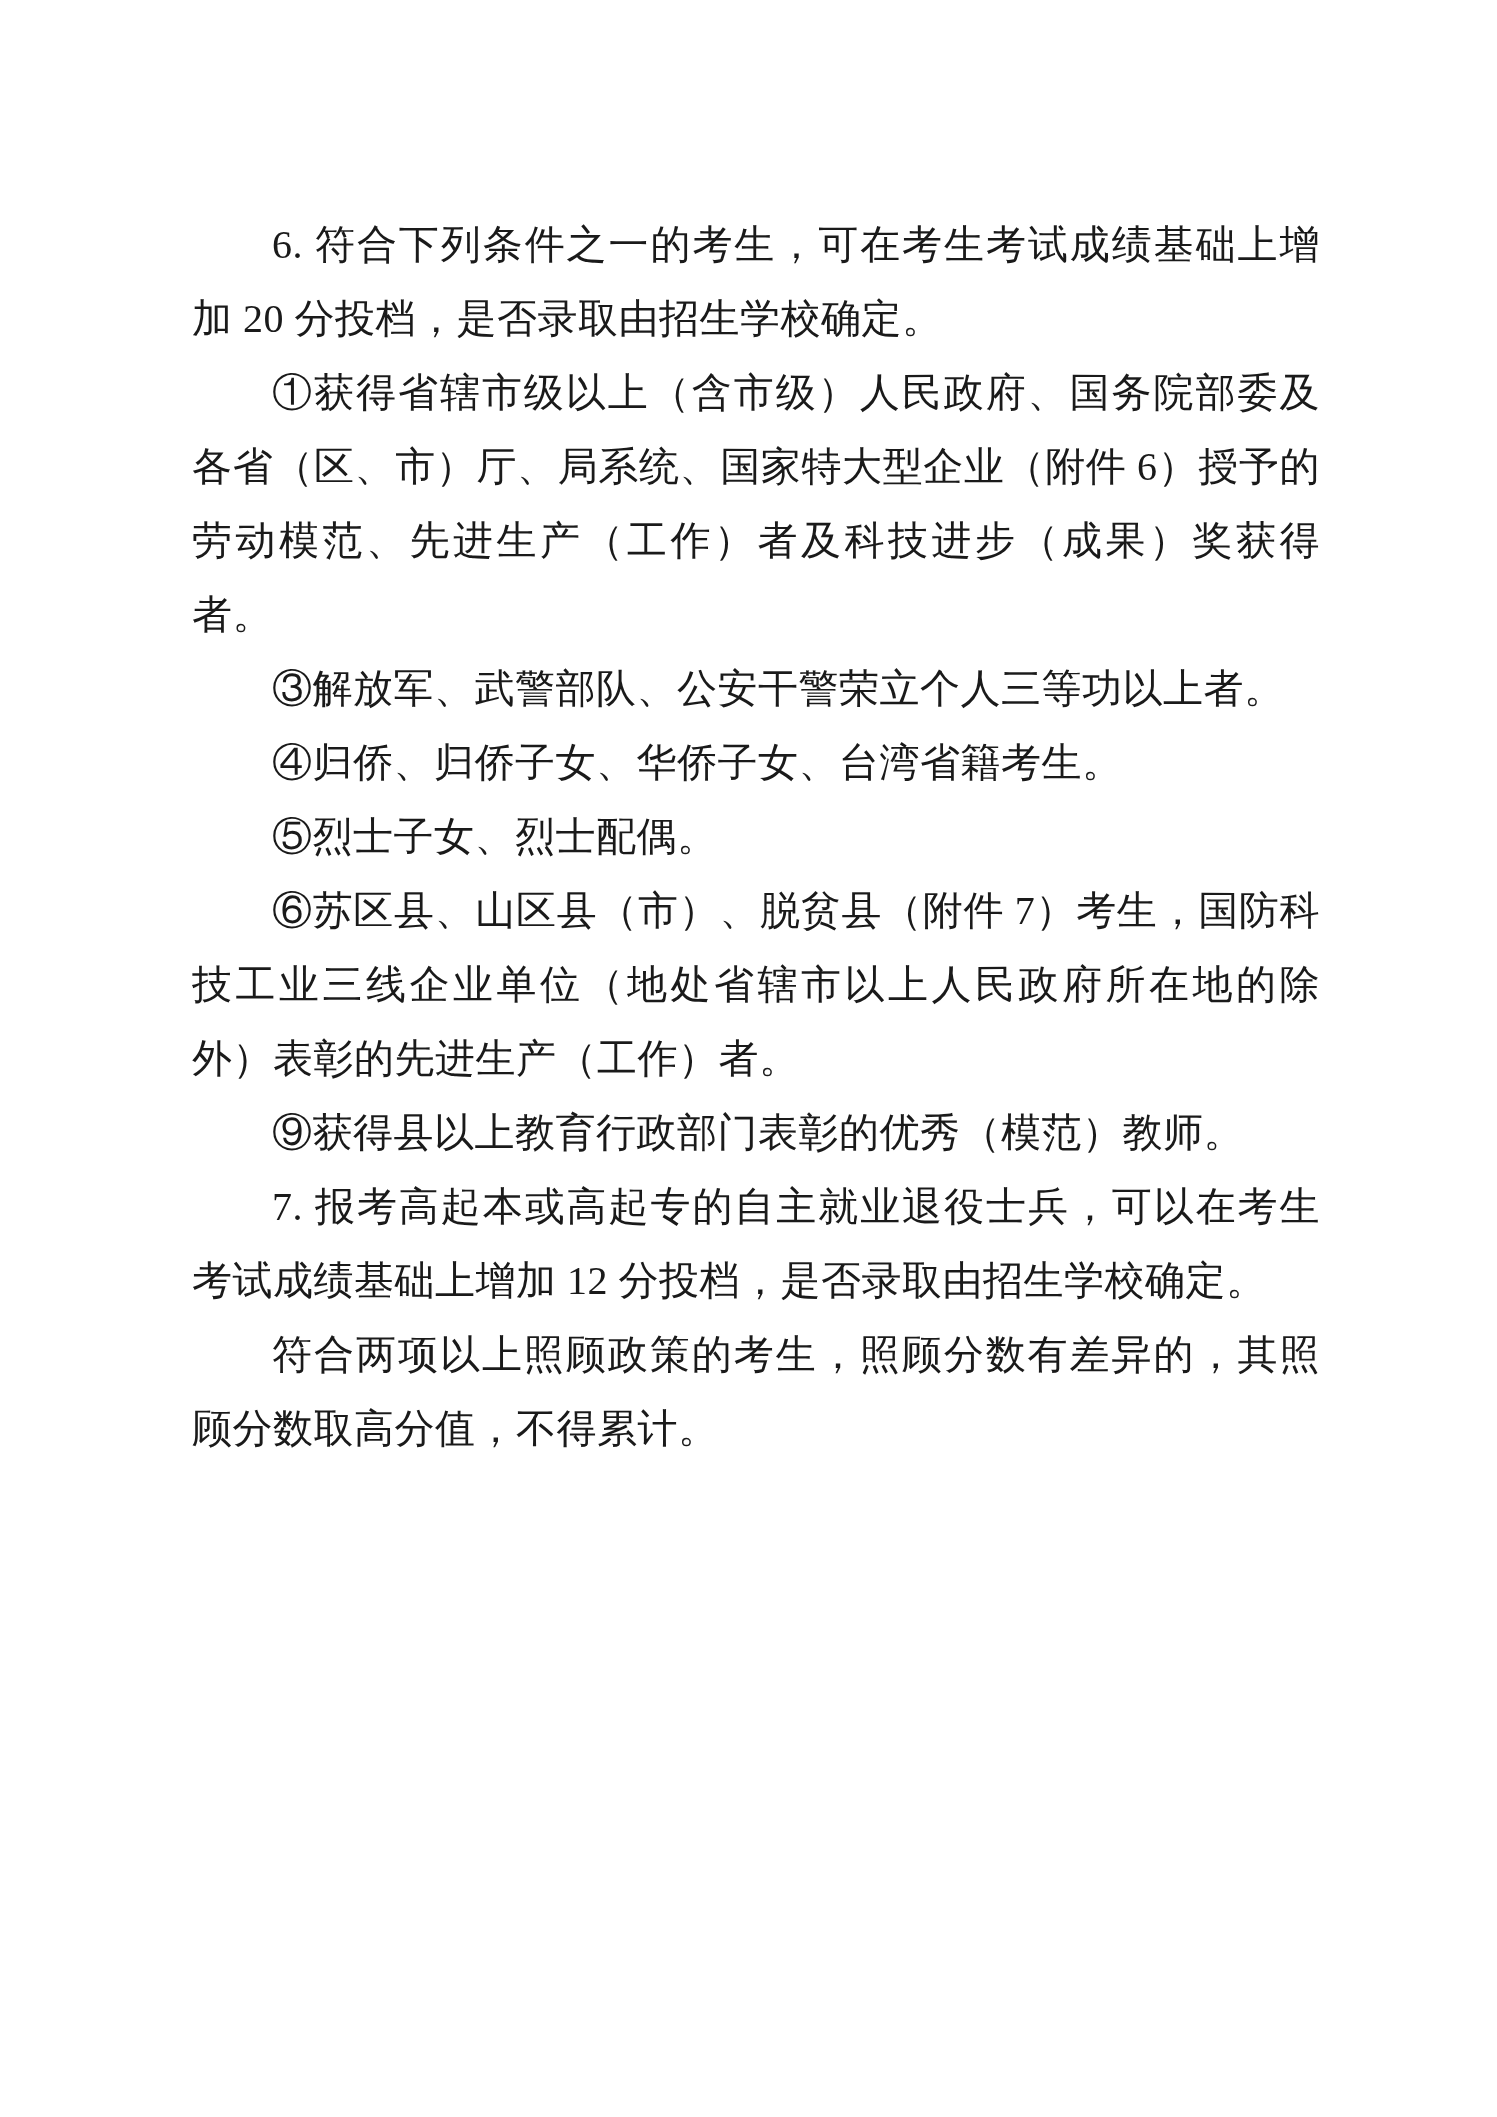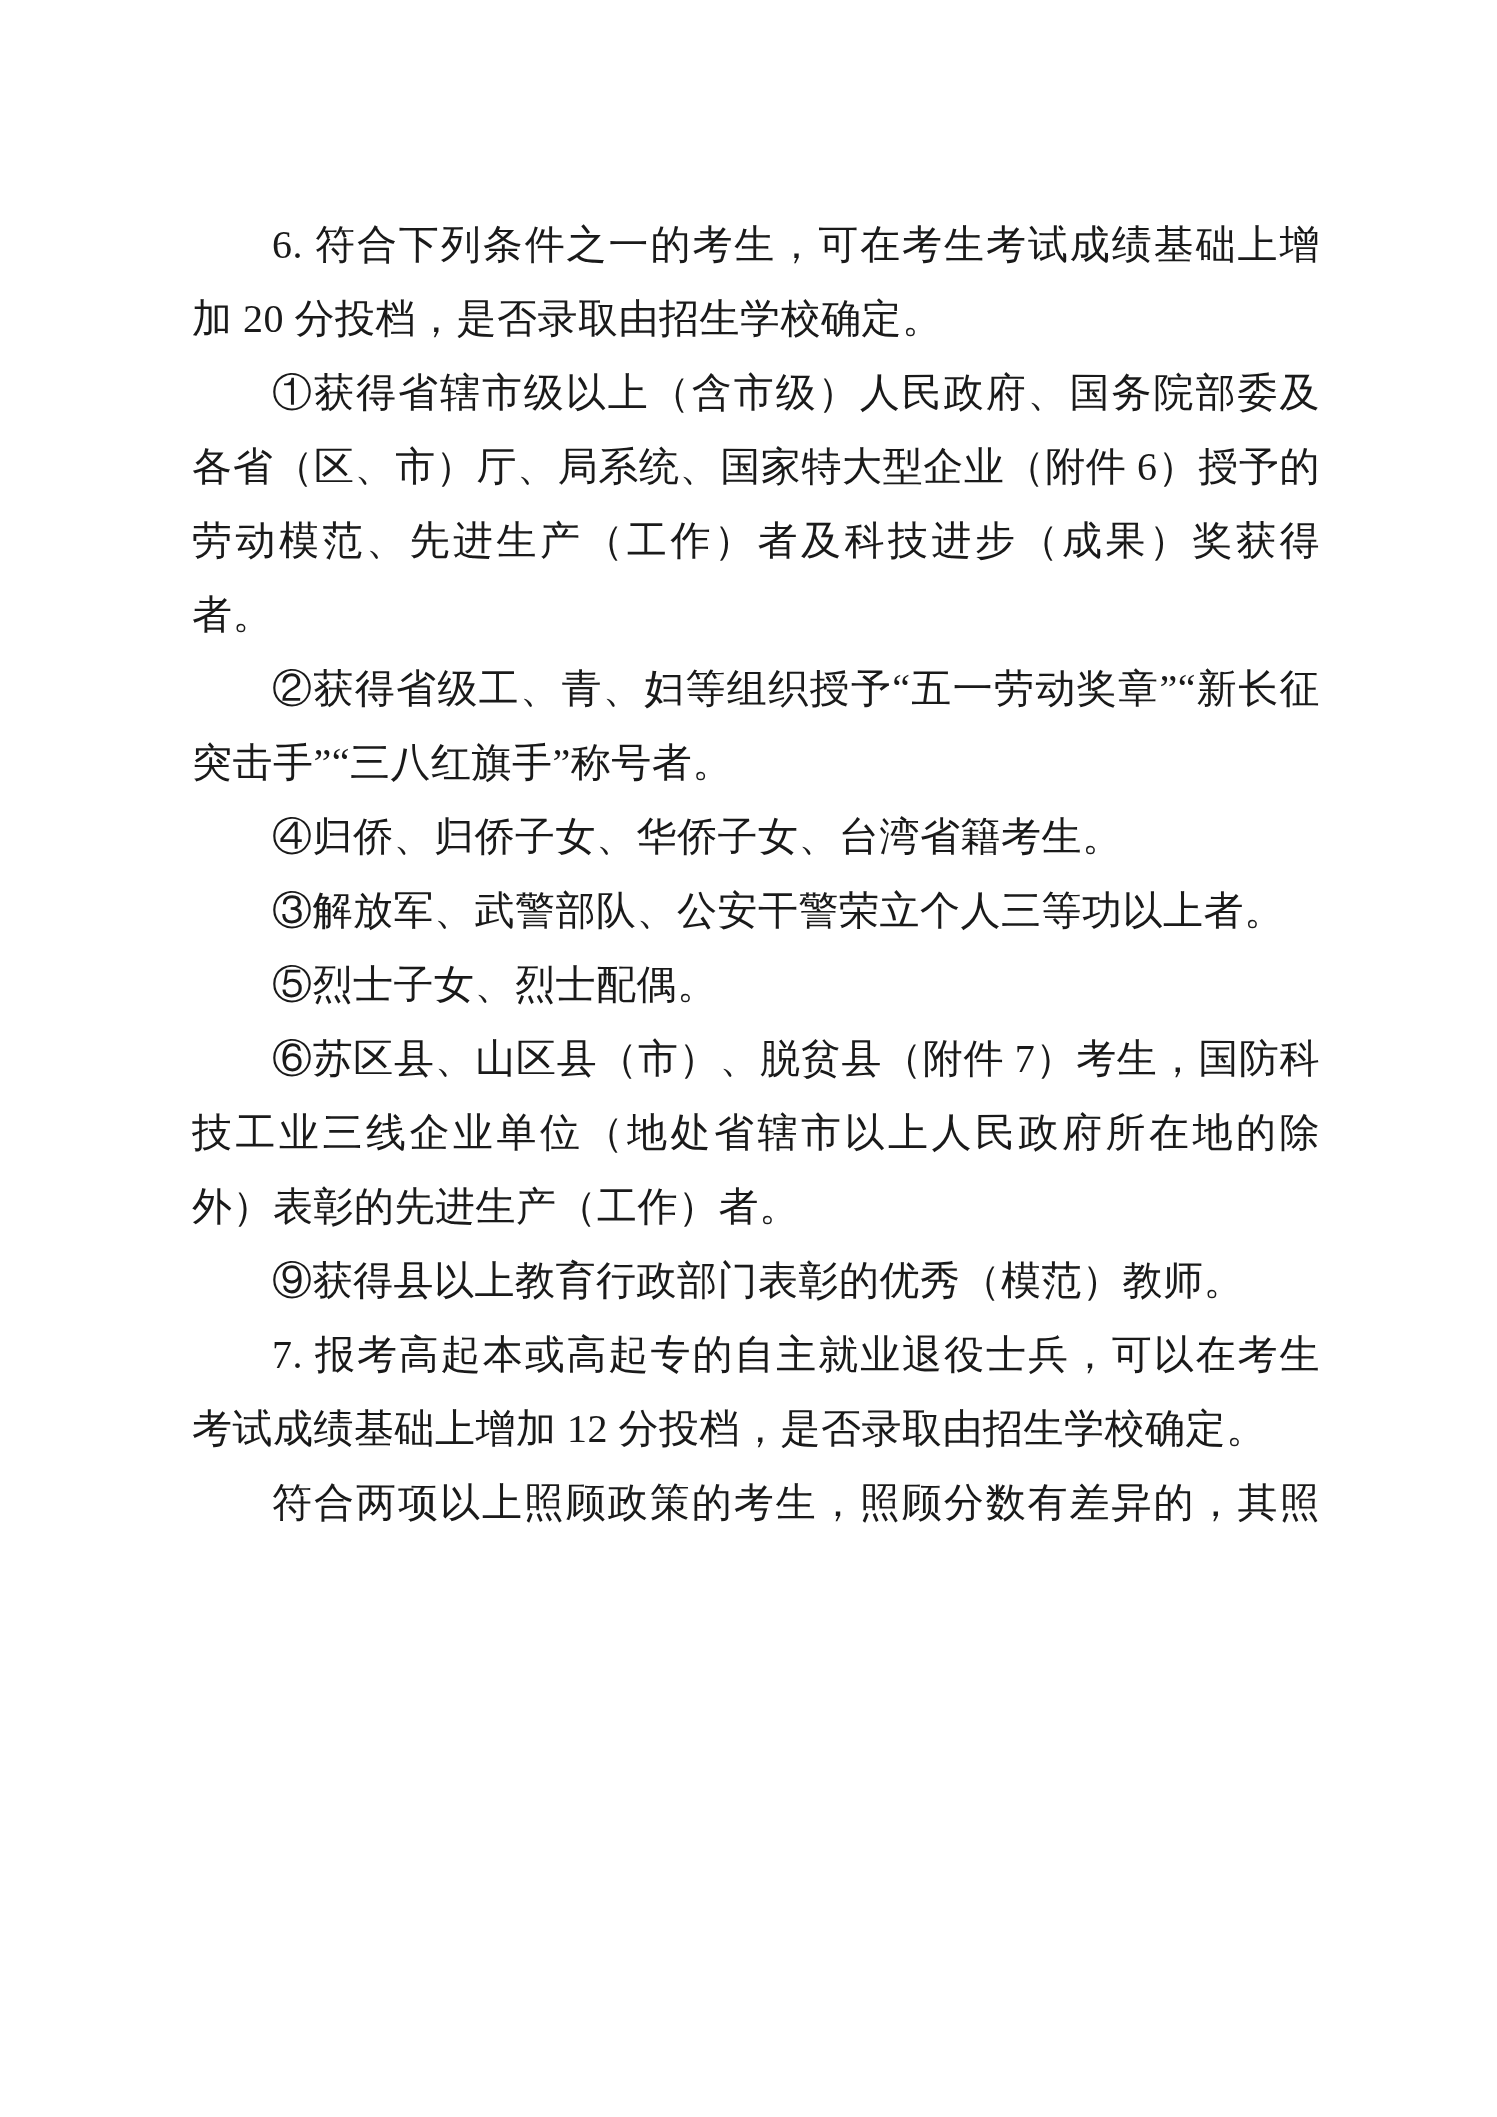--- a/index.html
+++ b/index.html
@@ -34,22 +34,21 @@
     word-break: break-all;
   }
 </style>
 </head>
 <body style="background: rgb(255, 255, 255);">
 
 <div class="page">
   <div class="doc-body" id="doc-body" style="color: rgb(26, 26, 26);">
       <p class="para">6. 符合下列条件之一的考生，可在考生考试成绩基础上增加 20 分投档，是否录取由招生学校确定。</p>
       <p class="para">①获得省辖市级以上（含市级）人民政府、国务院部委及各省（区、市）厅、局系统、国家特大型企业（附件 6）授予的劳动模范、先进生产（工作）者及科技进步（成果）奖获得者。</p>
-      <p class="para">②获得省级工、青、妇等组织授予“五一劳动奖章”“新长征突击手”“三八红旗手”称号者。</p>
+      <p class="para">③解放军、武警部队、公安干警荣立个人三等功以上者。</p>
       <p class="para">④归侨、归侨子女、华侨子女、台湾省籍考生。</p>
-      <p class="para">③解放军、武警部队、公安干警荣立个人三等功以上者。</p>
       <p class="para">⑤烈士子女、烈士配偶。</p>
       <p class="para">⑥苏区县、山区县（市）、脱贫县（附件 7）考生，国防科技工业三线企业单位（地处省辖市以上人民政府所在地的除外）表彰的先进生产（工作）者。</p>
       <p class="para">⑨获得县以上教育行政部门表彰的优秀（模范）教师。</p>
       <p class="para">7. 报考高起本或高起专的自主就业退役士兵，可以在考生考试成绩基础上增加 12 分投档，是否录取由招生学校确定。</p>
       <p class="para">符合两项以上照顾政策的考生，照顾分数有差异的，其照顾分数取高分值，不得累计。</p>
     </div>
 </div>
 
 </body></html>

